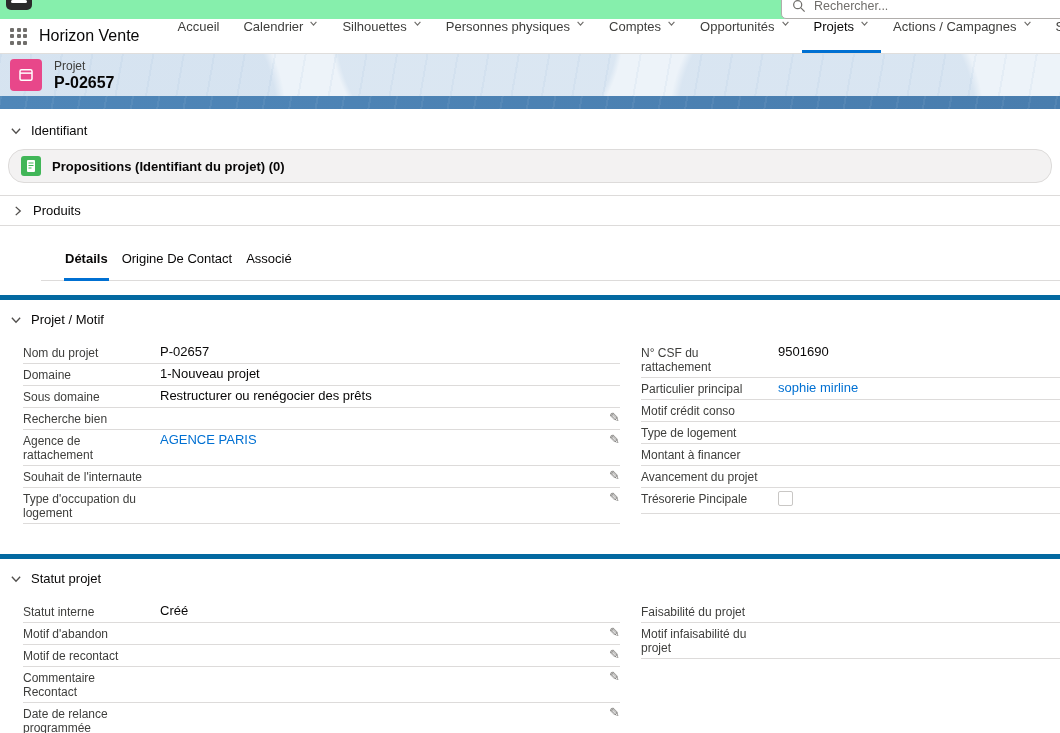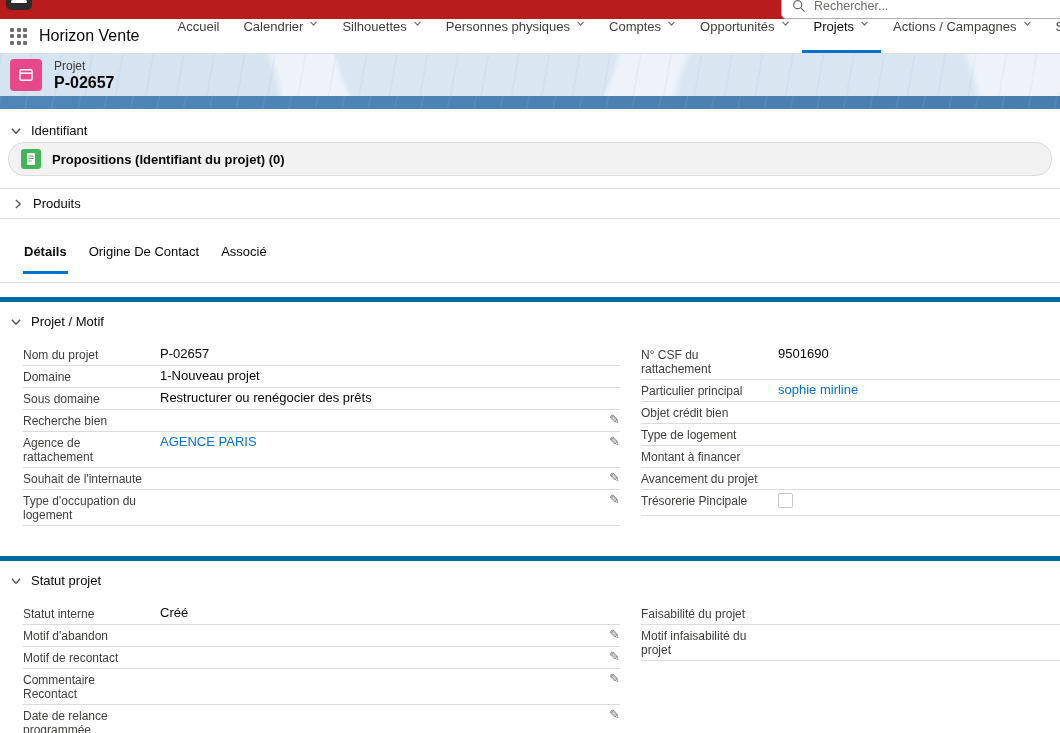--- a/index.html
+++ b/index.html
@@ -1,20 +1,20 @@
 <!DOCTYPE html>
 <html><head>
 <meta charset="utf-8">
 <style>
   html,body{margin:0;padding:0;background:#fff;}
   .screen{position:relative;width:1060px;height:733px;overflow:hidden;background:#fff;
     font-family:"Liberation Sans",sans-serif;color:#080707;}
 
   
-  .global-header{position:relative;height:19px;background:#b91c1c;overflow:hidden;}
+  .global-header{position:relative;height:19px;background:#86efac;overflow:hidden;}
   .logo-fragment{position:absolute;left:6px;top:-12px;width:26px;height:22px;background:#2b2b2b;border-radius:5px;}
   .logo-fragment:after{content:"";position:absolute;left:5px;top:12px;width:16px;height:3px;background:#fff;border-radius:2px;}
   .search-box{position:absolute;left:781px;top:-8px;right:-24px;height:27px;background:#fff;
     border:1px solid #b0adab;border-radius:5px;display:flex;align-items:center;padding:0 8px 0 10px;box-sizing:border-box;}
   .search-box input{border:none;outline:none;flex:1;font-size:12.5px;color:#3e3e3c;margin-left:6px;
     font-family:"Liberation Sans",sans-serif;background:transparent;}
   .search-box input::placeholder{color:#706e6b;}
 
   
   .navbar{height:34px;display:flex;align-items:stretch;background:#fff;border-bottom:1px solid #e0dedc;padding-left:10px;}
@@ -38,29 +38,29 @@
   .record-meta{margin-left:12px;line-height:1;}
   .entity-label{font-size:12px;color:#3e3e3c;margin-bottom:3px;}
   .record-title{font-size:16px;font-weight:700;color:#080707;}
   .blue-band{height:13px;background:linear-gradient(90deg,#4f86b8,#497dae);
     background-image:repeating-linear-gradient(100deg, rgba(255,255,255,.06) 0 2px, transparent 2px 26px),linear-gradient(90deg,#4f86b8,#497dae);}
 
   
   .sec-toggle{display:flex;align-items:center;gap:9px;font-size:13px;color:#080707;cursor:pointer;}
   .related-block{padding:14px 8px 0 8px;}
   .related-block .sec-toggle{margin-left:2px;}
-  .related-card{margin-top:4px;height:32px;border:1px solid #dddbda;border-radius:16px;background:#f3f2f2;
+  .related-card{margin-top:11px;height:32px;border:1px solid #dddbda;border-radius:16px;background:#f3f2f2;
     display:flex;align-items:center;gap:11px;padding:0 12px;cursor:pointer;}
   .card-title{font-size:13px;font-weight:700;color:#080707;}
   .hrule{border-top:1px solid #dddbda;}
   .hrule.after-related{margin-top:12px;}
   .produits-toggle{margin:7px 0 7px 12px;}
 
   
-  .tabs{display:flex;gap:20px;padding:25px 0 9px 23px;border-bottom:1px solid #dddbda;}
+  .tabs{display:flex;gap:12px;padding:25px 0 0 23px;border-bottom:1px solid #dddbda;margin-left:41px;}
   .tab{font-size:13px;color:#080707;padding:0 1px 12px;border-bottom:3px solid transparent;margin-bottom:-1px;cursor:pointer;}
   .tab.active{font-weight:700;border-color:#0070d2;}
 
   
   .dsection{margin-top:14px;border-top:5px solid #0369a1;padding:12px 0 16px;}
   .dsection .sec-toggle{margin-left:10px;}
   .fields{display:flex;margin-top:15px;}
   .col{box-sizing:border-box;}
   .col-l{width:597px;margin-left:23px;flex:none;}
   .col-r{width:440px;margin-left:21px;flex:none;}
@@ -247,21 +247,21 @@
       <div class="col col-r">
         <div class="frow">
           <div class="flabel">N° CSF du rattachement</div>
           <div class="fvalue">9501690</div>
         </div>
         <div class="frow">
           <div class="flabel">Particulier principal</div>
           <div class="fvalue link">sophie mirline</div>
         </div>
         <div class="frow">
-          <div class="flabel">Objet crédit bien</div>
+          <div class="flabel">Motif crédit conso</div>
           <div class="fvalue"></div>
         </div>
         <div class="frow">
           <div class="flabel">Type de logement</div>
           <div class="fvalue"></div>
         </div>
         <div class="frow">
           <div class="flabel">Montant à financer</div>
           <div class="fvalue"></div>
         </div>

